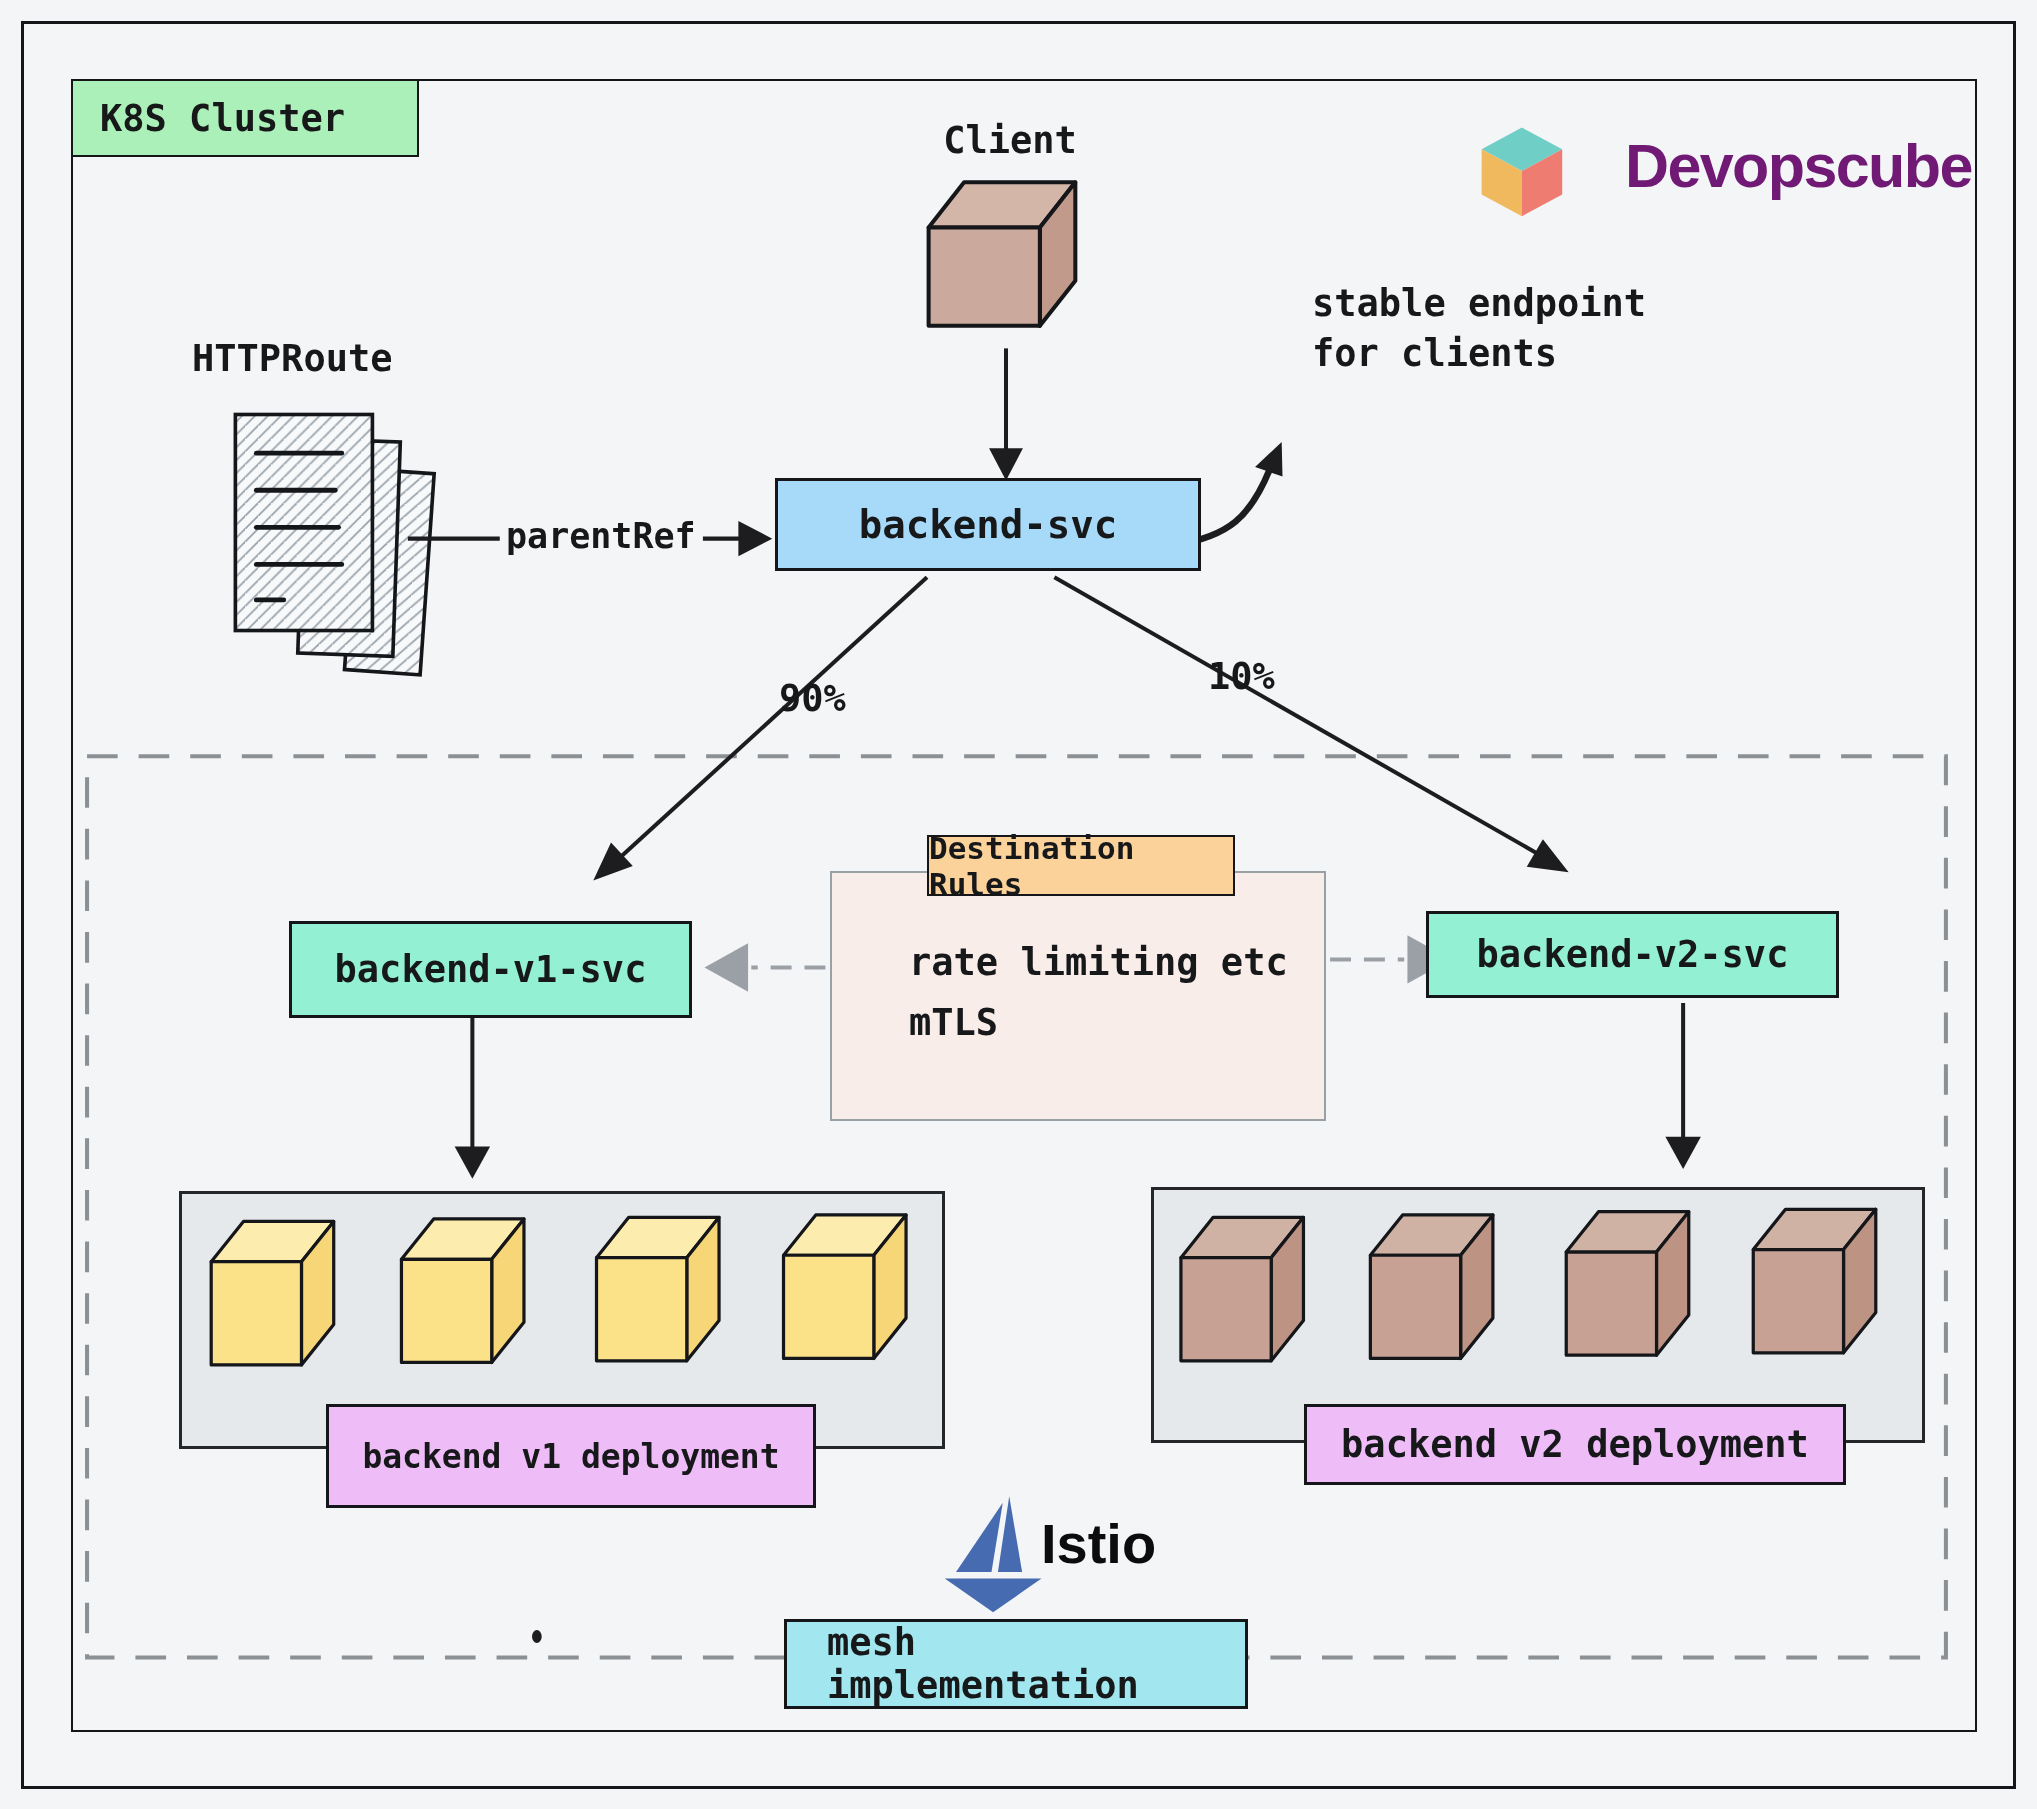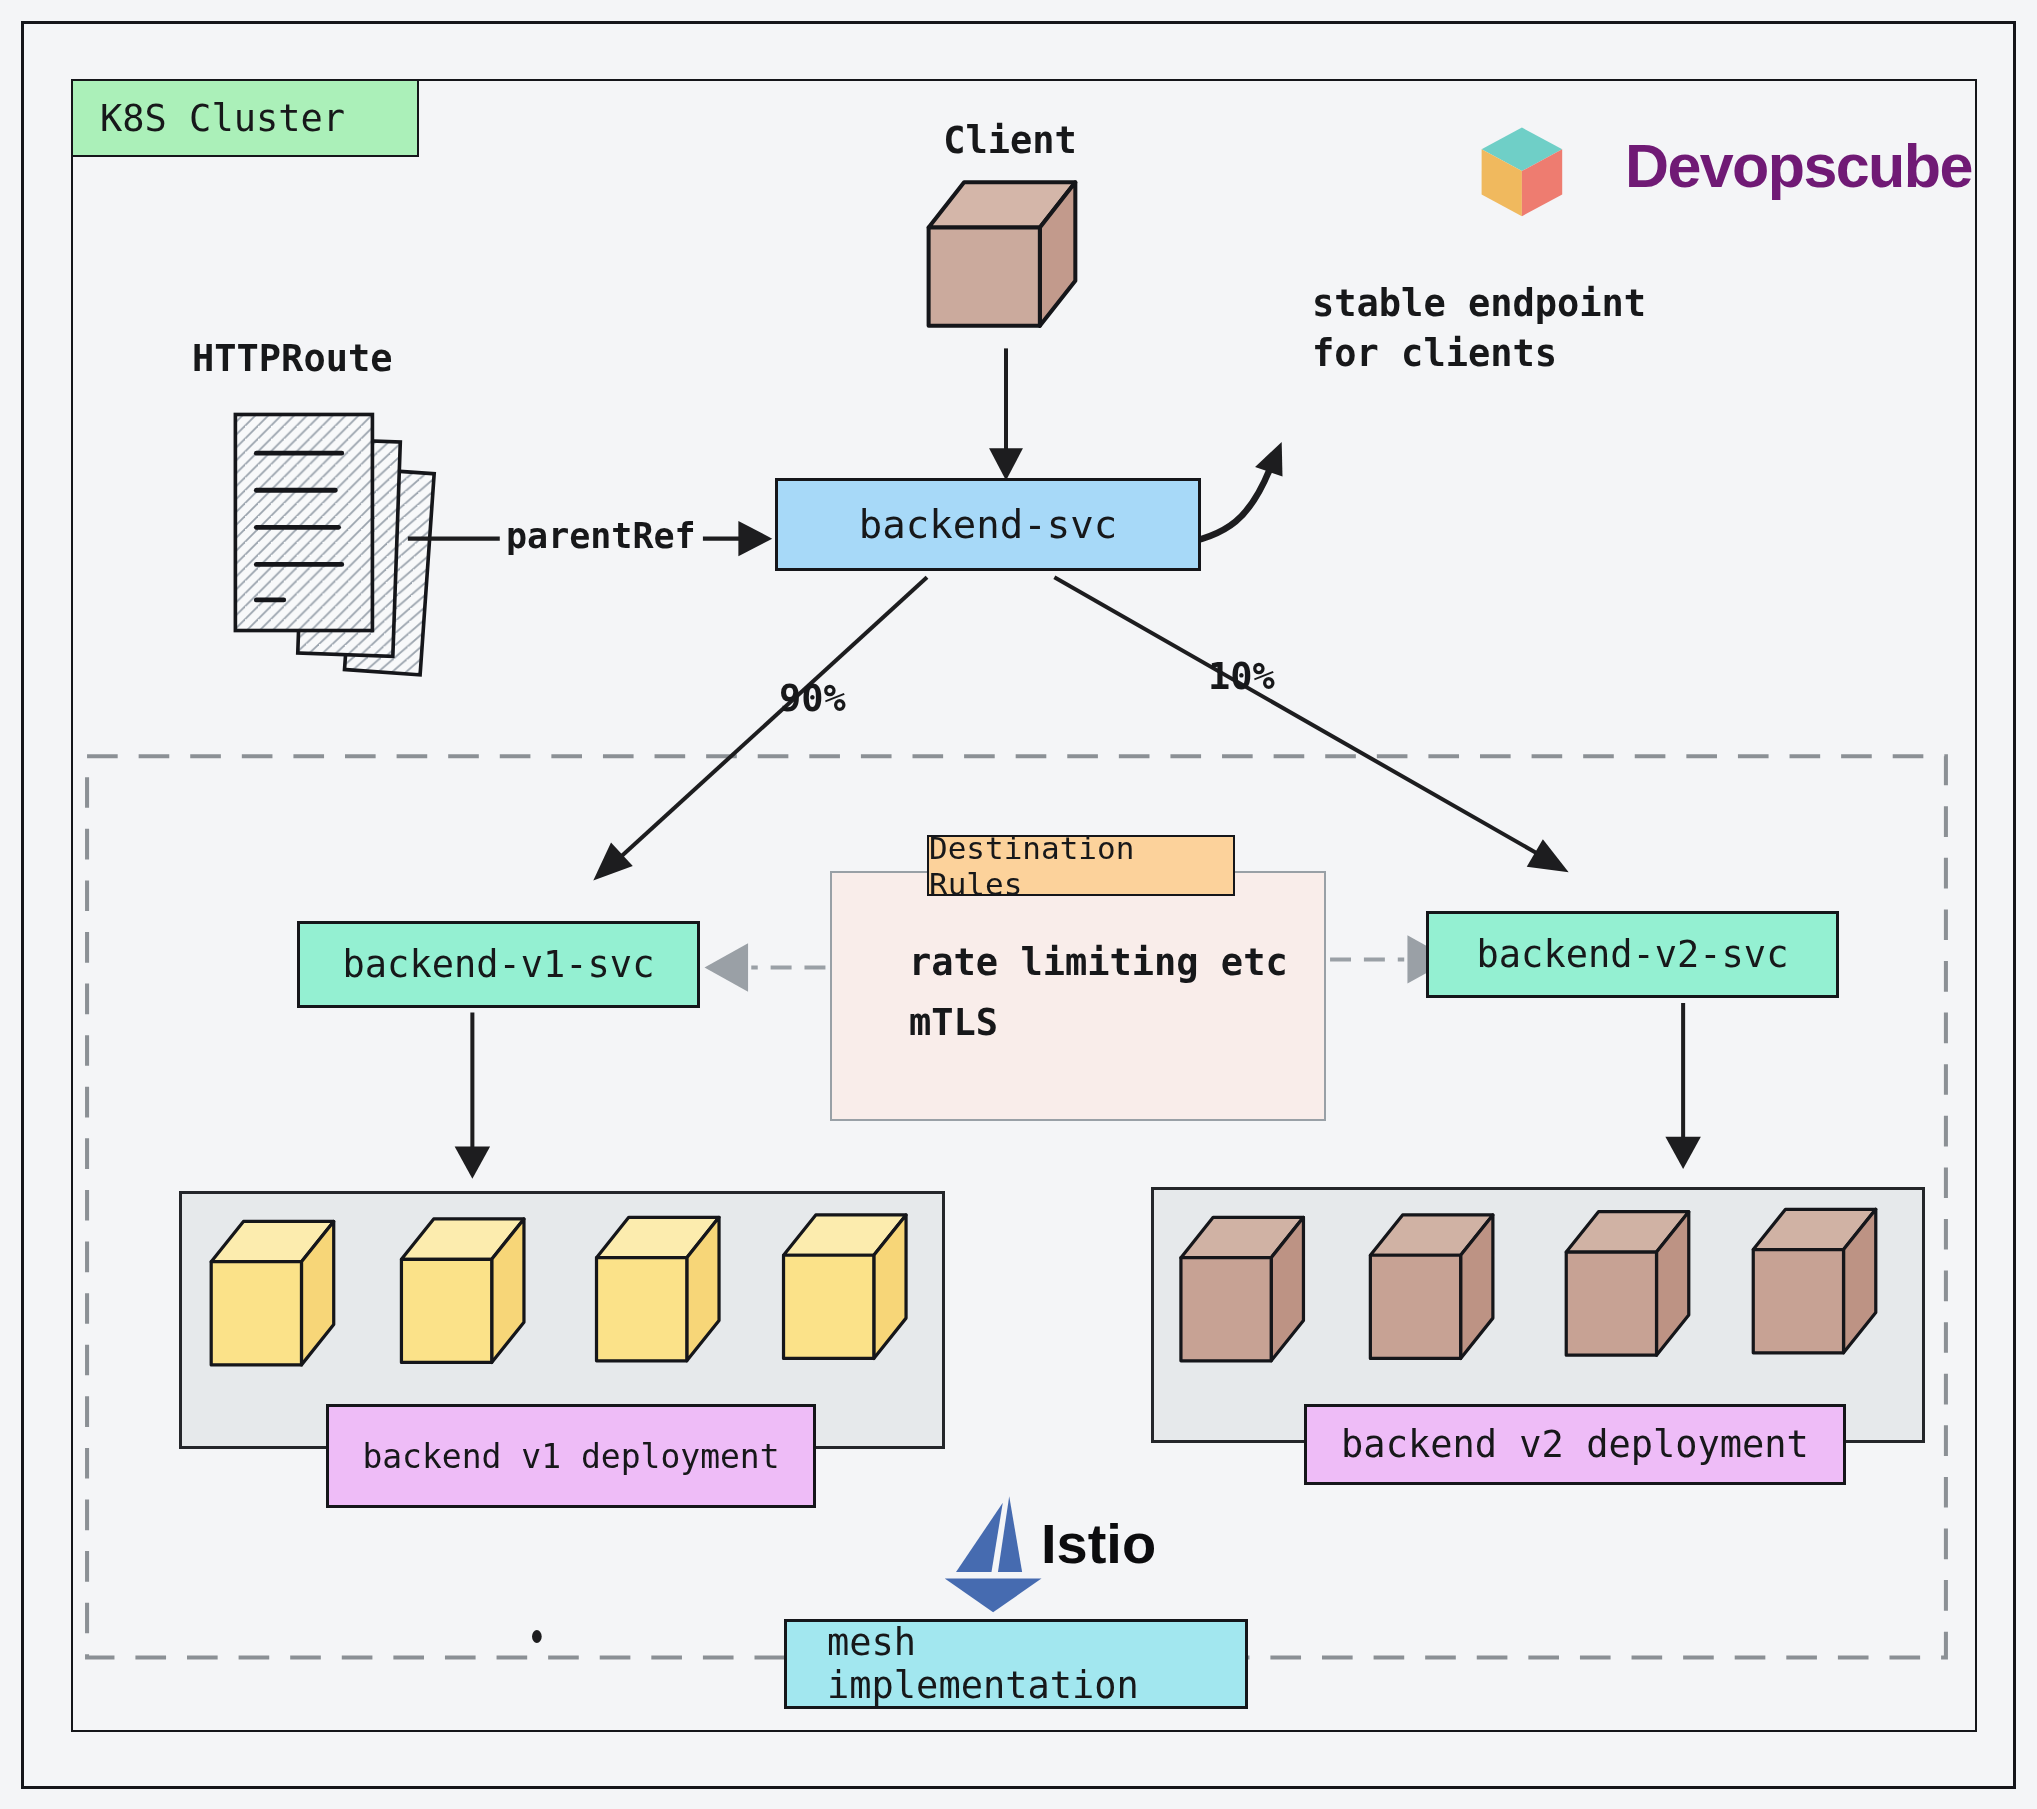--- a/index.html
+++ b/index.html
@@ -1,20 +1,20 @@
 <!DOCTYPE html>
 <html style="font-size:13px"><head>
 <meta charset="utf-8">
 <style>
   html,body{margin:0;padding:0;background:#f4f5f7;}
   #canvas{position:relative;width:2037px;height:1810px;background:#f4f5f7;overflow:hidden;
           font-family:"DejaVu Sans Mono",monospace;color:#17181a;}
   .frame{position:absolute;border:3.2px solid #15161a;box-sizing:border-box;background:transparent;}
   .box{position:absolute;box-sizing:border-box;border:3.2px solid #15161a;display:flex;
-       align-items:center;justify-content:center;font-weight:normal;z-index:5;}
+       align-items:center;justify-content:center;font-weight:bold;z-index:5;}
   .txt{position:absolute;font-weight:bold;white-space:nowrap;z-index:5;}
   svg{position:absolute;left:0;top:0;pointer-events:none;}
   #art-under{z-index:2;}
   #art-over{z-index:4;}
   .z1{z-index:1;}
   .green{background:#abf0b9;}
   .blue{background:#a7d9f8;}
   .teal{background:#94f0d2;}
   .purple{background:#eebcf7;}
   .cyan{background:#a2e7ef;}
@@ -176,21 +176,21 @@
   <div class="box blue" style="left:775px;top:478px;width:426px;height:93px;font-size:39px;">
     <span>backend-svc</span>
   </div>
 
   <div class="txt" style="left:1312px;top:282px;font-size:37px;">stable endpoint</div>
   <div class="txt" style="left:1312px;top:332px;font-size:37px;">for clients</div>
 
   <div class="txt" style="left:779px;top:677px;font-size:37px;">90%</div>
   <div class="txt" style="left:1208px;top:655px;font-size:37px;">10%</div>
 
-  <div class="box teal" style="left:289px;top:921px;width:403px;height:87px;font-size:37px;margin-left:8px;">
+  <div class="box teal" style="left:289px;top:921px;width:403px;height:97px;font-size:37px;">
     <span>backend-v1-svc</span>
   </div>
   <div class="box teal" style="left:1426px;top:911px;width:413px;height:87px;font-size:37px;">
     <span>backend-v2-svc</span>
   </div>
 
   <div class="box orange" style="left:927px;top:835px;width:308px;height:61px;border-width:2.4px;font-size:31px;">
     <span>Destination Rules</span>
   </div>
   <div class="ruleslist" style="left:909px;top:933px;">

